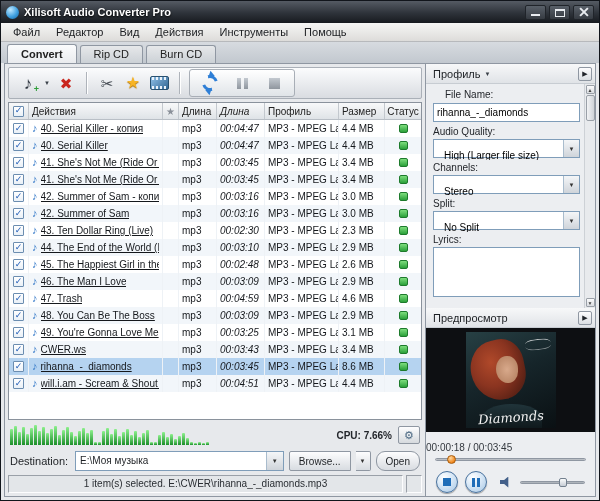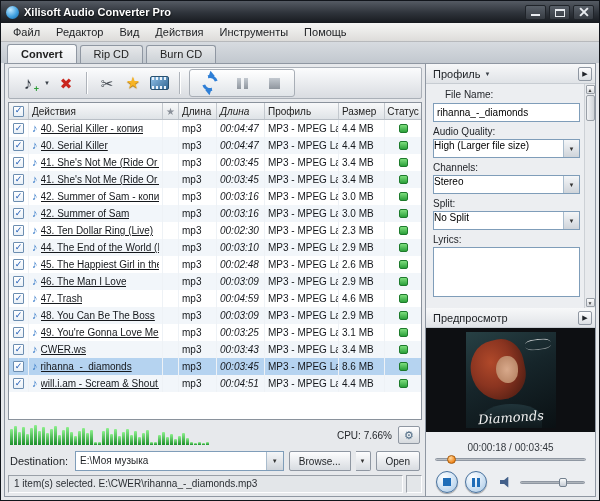--- a/index.html
+++ b/index.html
@@ -77,67 +77,67 @@
   .checkbox .tick{font-size:9px;color:#1f5bb5;font-weight:bold;line-height:1;margin-top:-1px;}
   .note-ic{color:#3a7cc9;font-size:11px;margin-right:3px;flex:0 0 auto;line-height:1;}
   .c-name .txt{overflow:hidden;white-space:nowrap;text-decoration:underline;}
   .status-dot{width:9px;height:9px;border-radius:2px;border:1px solid #1d7a2c;background:linear-gradient(#7ede7e,#2ba03a);}
 
   
   .waverow{flex:0 0 24px;display:flex;align-items:center;gap:6px;padding:0 2px;margin-top:3px;}
   .waveform{width:208px;height:20px;display:flex;align-items:flex-end;gap:1px;overflow:hidden;}
   .waveform i{flex:0 0 3px;background:linear-gradient(#8cf08c,#1d8f2b);border-radius:1px 1px 0 0;display:block;}
   .spacer{flex:1;}
-  .cpu-label{font-size:10px;color:#23262b;white-space:nowrap;}
+  .cpu-label{font-size:10px;color:#23262b;white-space:nowrap;font-weight:bold;}
   .mini-btn{width:22px;height:18px;border:1px solid #8f97a2;border-radius:2px;background:linear-gradient(#fdfdfe,#d6dade);font-size:11px;color:#4e6b85;display:flex;align-items:center;justify-content:center;padding:0;}
 
   
   .iorow{flex:0 0 22px;display:flex;align-items:center;gap:5px;margin-top:3px;padding:0 2px;font-size:11px;color:#1d2024;}
   .iorow .lbl{flex:0 0 60px;white-space:nowrap;}
   .combo{flex:1;min-width:0;display:flex;height:20px;border:1px solid #7f9db9;background:#fff;align-items:stretch;}
   .combo .ctext{flex:1;min-width:0;font-size:10px;padding:3px 4px;white-space:nowrap;overflow:hidden;}
   .combo .cbtn{flex:0 0 17px;border-left:1px solid #a9bccd;background:linear-gradient(#f4f6f8,#cfd4da);display:flex;align-items:center;justify-content:center;font-size:6px;color:#333;}
-  .btn{height:20px;border:1px solid #8f97a2;border-radius:2px;background:linear-gradient(#fdfdfe,#d8dce1);font-size:10px;padding:0 9px;color:#1d2024;white-space:nowrap;}
+  .btn{height:20px;border:1px solid #8f97a2;border-radius:9px;background:linear-gradient(#fdfdfe,#d8dce1);font-size:10px;padding:0 9px;color:#1d2024;white-space:nowrap;}
   .btn.split{border-radius:2px 0 0 2px;}
   .btn-arrow{height:20px;width:15px;border:1px solid #8f97a2;border-left:none;border-radius:0 2px 2px 0;background:linear-gradient(#fdfdfe,#d8dce1);font-size:6px;color:#333;padding:0;}
 
   
   .statusbar{flex:0 0 18px;display:flex;gap:3px;margin-top:3px;}
-  .status-main{flex:1;min-width:0;border:1px solid;border-color:#9aa0a8 #fdfdfe #fdfdfe #9aa0a8;background:#e3e6e9;font-size:10px;color:#2a2e33;padding:2px 5px;white-space:nowrap;overflow:hidden;}
+  .status-main{flex:1;min-width:0;border:1px solid;border-color:#9aa0a8 #fdfdfe #fdfdfe #9aa0a8;background:#e3e6e9;font-size:10px;color:#2a2e33;padding:2px 5px;white-space:nowrap;overflow:hidden;text-align:center;}
   .status-grip{flex:0 0 16px;border:1px solid;border-color:#9aa0a8 #fdfdfe #fdfdfe #9aa0a8;background:#e3e6e9;}
 
   
   .rpanel{flex:0 0 170px;border-left:1px solid #8f97a2;background:#eceef1;display:flex;flex-direction:column;min-height:0;}
   .phdr{flex:0 0 20px;display:flex;align-items:center;gap:4px;padding:0 3px 0 7px;background:linear-gradient(#f7f8f9,#e0e3e7);border-bottom:1px solid #c7ccd2;font-size:11px;color:#1d2024;}
   .phdr .caret{font-size:6px;color:#3a4048;}
   .phdr .spacer{flex:1;}
   .expand-btn{width:14px;height:14px;border:1px solid #8f97a2;border-radius:2px;background:linear-gradient(#fdfdfe,#dbdfe3);display:flex;align-items:center;justify-content:center;font-size:7px;color:#20242a;padding:0;}
   .fieldswrap{flex:1;min-height:0;display:flex;}
   .fields{flex:1;min-width:0;padding:5px 4px 4px 7px;overflow:hidden;}
   .flabel{font-size:10px;color:#23262b;margin:4px 0 2px;}
   .flabel.first{margin-top:0;margin-left:12px;}
   .field-input{width:100%;height:19px;border:1px solid #7f9db9;font-size:10px;padding:0 3px;font-family:inherit;background:#fff;}
   .pcombo{display:flex;height:19px;border:1px solid #7f9db9;background:#fff;align-items:stretch;}
-  .pcombo .ctext{flex:1;min-width:0;font-size:10px;padding:0;white-space:nowrap;overflow:hidden;}
+  .pcombo .ctext{flex:1;min-width:0;font-size:10px;padding:10px;white-space:nowrap;overflow:hidden;}
   .pcombo .cbtn{flex:0 0 16px;border-left:1px solid #a9bccd;background:linear-gradient(#f4f6f8,#cfd4da);display:flex;align-items:center;justify-content:center;font-size:6px;color:#333;}
   .lyrics{width:100%;height:50px;border:1px solid #7f9db9;resize:none;background:#fff;font-family:inherit;}
   .vscroll{flex:0 0 11px;background:#e8eaed;border-left:1px solid #cdd1d6;display:flex;flex-direction:column;align-items:center;padding:1px 0;}
   .sb-arrow{width:9px;height:9px;border:1px solid #9aa0a8;border-radius:1px;background:linear-gradient(#fbfbfc,#d9dce0);font-size:5px;color:#444;display:flex;align-items:center;justify-content:center;padding:0;}
   .sb-thumb{width:9px;height:26px;border:1px solid #9aa0a8;border-radius:2px;background:linear-gradient(90deg,#f2f3f5,#cfd3d8);margin:1px 0;}
   .sb-track{flex:1;}
 
   
   .pv-stage{flex:0 0 104px;background:#0d0f12;display:flex;align-items:center;justify-content:center;}
   .album-art{width:90px;height:96px;position:relative;background:linear-gradient(155deg,#274044 0%,#16252a 45%,#0a1013 100%);overflow:hidden;}
   .aa-hair{position:absolute;left:5px;top:8px;width:54px;height:60px;background:radial-gradient(ellipse at 40% 35%,#b0492a 0%,#8a3420 45%,#5f2316 75%,rgba(0,0,0,0) 100%);border-radius:60% 50% 55% 65%;transform:rotate(-12deg);}
   .aa-face{position:absolute;left:30px;top:24px;width:22px;height:27px;background:radial-gradient(#d8a98b,#b07c5c);border-radius:50% 50% 45% 55%;}
   .aa-body{position:absolute;left:16px;bottom:-4px;width:60px;height:28px;background:linear-gradient(#20343a,#0d1518);border-radius:50% 50% 0 0;}
   .aa-scribble{position:absolute;right:5px;top:7px;width:26px;height:11px;border-top:1px solid rgba(255,255,255,.7);border-bottom:1px solid rgba(255,255,255,.45);border-radius:40%;transform:rotate(-6deg);}
   .aa-title{position:absolute;bottom:3px;width:100%;text-align:center;font-family:"DejaVu Serif",serif;font-style:italic;color:#f2f2f2;font-size:13px;transform:rotate(-4deg);}
-  .pv-time{flex:0 0 14px;text-align:center;font-size:10px;color:#33383e;padding-top:10px;}
+  .pv-time{flex:0 0 14px;text-align:left;font-size:10px;color:#33383e;padding-top:10px;}
   .seek{flex:0 0 12px;position:relative;margin:1px 9px 0;}
   .strack{position:absolute;left:0;right:0;top:4px;height:3px;border-radius:2px;background:linear-gradient(#9aa0a8,#d9dce0);border:1px solid #8f97a2;}
   .shandle{position:absolute;top:1px;width:9px;height:9px;border-radius:50%;background:radial-gradient(circle at 35% 30%,#ffd9a0,#f0861c 70%);border:1px solid #a85c0d;}
   .ctrls{flex:0 0 30px;display:flex;align-items:center;gap:7px;padding:2px 10px 0;}
   .round-btn{width:22px;height:22px;border-radius:50%;border:1px solid #49729e;background:radial-gradient(circle at 35% 28%,#fff,#d7e7f6 45%,#a6c6e4);display:flex;align-items:center;justify-content:center;padding:0;box-shadow:0 1px 1px rgba(0,0,0,.35);}
   .rb-stop{width:8px;height:8px;background:#1f6db8;display:block;}
   .rb-pause{display:flex;gap:2px;}
   .rb-pause i{width:3px;height:9px;background:#1f6db8;display:block;}
   .speaker{width:13px;height:11px;background:#43608a;clip-path:polygon(0 32%,32% 32%,64% 0,64% 100%,32% 68%,0 68%);margin-left:6px;flex:0 0 auto;}
   .vol{position:relative;flex:1;height:12px;}

